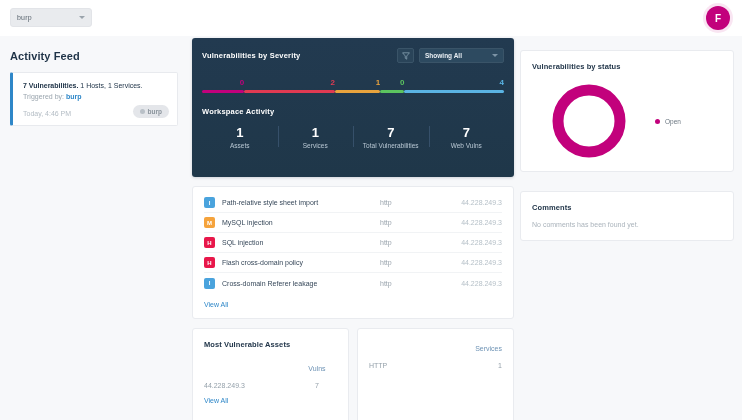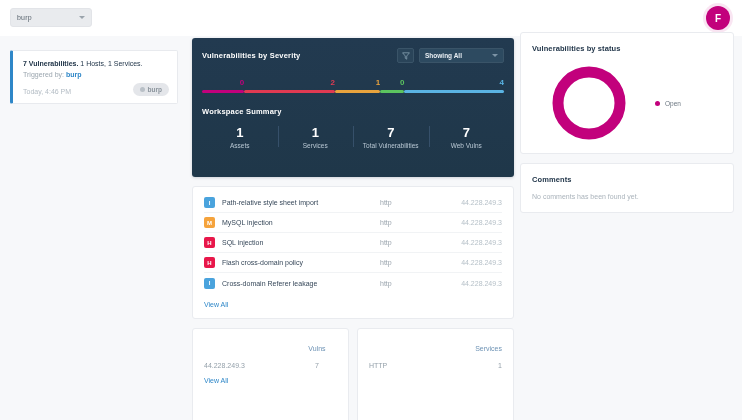--- a/index.html
+++ b/index.html
@@ -106,21 +106,21 @@
   .viewall { font-size: 7px; color: #2f87c8; padding: 7px 11px 10px 11px; display: inline-block; }
 
   .bottom-row { display: flex; gap: 8px; margin-top: 9px; }
   .bottom-card { flex: 1; background: #fff; border: 1px solid #e9ebef; border-radius: 3px; min-height: 98px; position: relative; }
   .mini-head { display: flex; font-size: 7px; color: #6e93b5; padding: 16px 11px 0 11px; }
   .mini-head .sp { flex: 1; }
   .mini-row { display: flex; font-size: 7px; color: #94a0aa; padding: 10px 11px 0 11px; }
   .mini-row .sp { flex: 1; }
 
   
-  .right { position: absolute; left: 520px; top: 32px; width: 214px; }
+  .right { position: absolute; left: 520px; top: 50px; width: 214px; }
   .donut-wrap { display: flex; align-items: center; height: 100px; padding: 0 8px; }
   .donut { width: 76px; height: 76px; margin-left: 22px; position: relative; }
   .donut svg { display: block; }
   .legend { margin-left: 28px; display: flex; align-items: center; gap: 5px; }
   .legend .dot { width: 5px; height: 5px; border-radius: 50%; }
   .legend .lt { font-size: 6.5px; color: #6b7680; }
   .empty-txt { font-size: 7px; color: #aab3bb; padding: 9px 11px 12px 11px; }
 </style>
 </head>
 <body>
@@ -129,20 +129,21 @@
 
   <div class="topbar">
     <div class="ws-select">
       <span class="lbl">burp</span>
       <span class="chev"></span>
     </div>
     <div class="avatar">F</div>
   </div>
 
   <div class="left">
+    <div class="feed-title">Activity Feed</div>
     <div class="feed-card">
       <div class="feed-l1">
         <b>7 Vulnerabilities.</b><span> 1 Hosts, 1 Services.</span>
       </div>
       <div class="feed-l2">
         <span>Triggered by:</span>
         <b>burp</b>
       </div>
       <div class="feed-l3">Today, 4:46 PM</div>
       <div class="tag-pill">
@@ -179,21 +180,21 @@
         </div>
       <div class="sev-bar" id="sev-bar">
           <i style="width: 14%; background: rgb(194, 1, 124);"></i>
           <i style="width: 30%; background: rgb(224, 58, 82);"></i>
           <i style="width: 15%; background: rgb(232, 163, 61);"></i>
           <i style="width: 8%; background: rgb(92, 196, 95);"></i>
           <i style="width: 33%; background: rgb(90, 180, 228);"></i>
         </div>
 
       <div style="height:14px"></div>
-      <div class="ws-sum-title">Workspace Summary</div>
+      <div class="ws-sum-title">Workspace Activity</div>
       <div class="ws-stats" id="ws-stats">
           <div class="ws-stat">
             <div class="num">1</div>
             <div class="cap">Assets</div>
           </div>
           <div class="ws-stat">
             <div class="num">1</div>
             <div class="cap">Services</div>
           </div>
           <div class="ws-stat">
@@ -238,20 +239,21 @@
             <span class="vuln-name">Cross-domain Referer leakage</span>
             <span class="vuln-proto">http</span>
             <span class="vuln-ip">44.228.249.3</span>
           </div>
         </div>
       <a class="viewall">View All</a>
     </div>
 
     <div class="bottom-row">
       <div class="bottom-card">
+        <div class="card-title">Most Vulnerable Assets</div>
         <div class="mini-head">
           <span class="sp"></span>
           <span style="width:40px;text-align:center">Vulns</span>
         </div>
         <div class="mini-row">
           <span class="sp">44.228.249.3</span>
           <span style="width:40px;text-align:center">7</span>
         </div>
         <a class="viewall" style="padding-top:6px">View All</a>
       </div>
@@ -279,19 +281,19 @@
             <circle id="donut-ring" cx="38" cy="38" r="31" fill="none" stroke="#c2017c" stroke-width="11"></circle>
           </svg>
         </div>
         <div class="legend">
           <span class="dot" id="legend-dot" style="background: rgb(194, 1, 124);"></span>
           <span class="lt">Open</span>
         </div>
       </div>
     </div>
 
-    <div class="card" style="margin-top:9px">
+    <div class="card" style="margin-top:19px">
       <div class="card-title">Comments</div>
       <div class="empty-txt">No comments has been found yet.</div>
     </div>
 
   </div>
 </div>
 
 </body></html>

